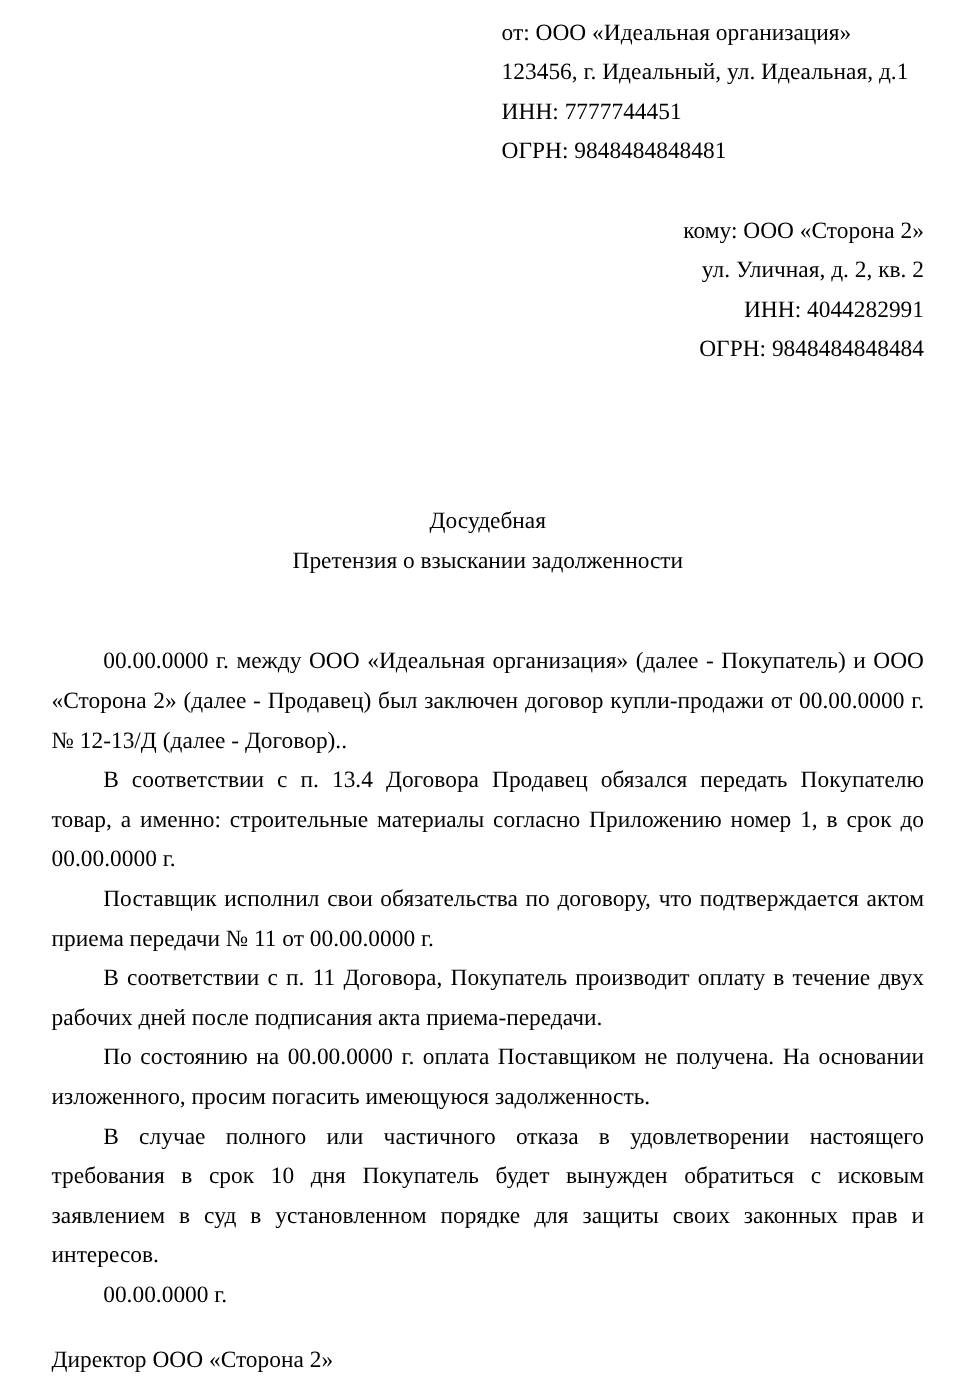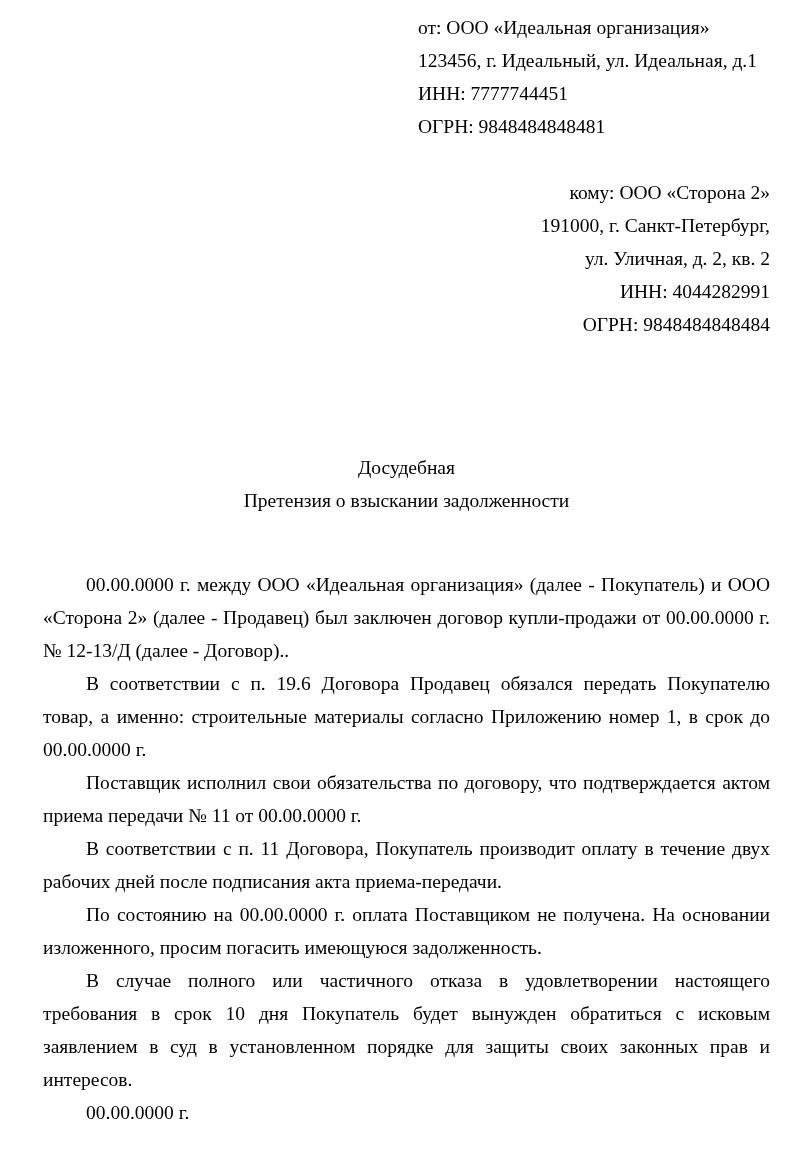--- a/index.html
+++ b/index.html
@@ -40,34 +40,33 @@
 
   <div class="addr-block sender">
     <div>от: ООО «Идеальная организация»</div>
     <div>123456, г. Идеальный, ул. Идеальная, д.1</div>
     <div>ИНН: 7777744451</div>
     <div>ОГРН: 9848484848481</div>
   </div>
 
   <div class="addr-block recipient">
     <div>кому: ООО «Сторона 2»</div>
-    <div>191000, г. Санкт-Петербург,</div>
     <div>ул. Уличная, д. 2, кв. 2</div>
     <div>ИНН: 4044282991</div>
     <div>ОГРН: 9848484848484</div>
   </div>
 
   <div class="title-block">
     <div>Досудебная</div>
     <div>Претензия о взыскании задолженности</div>
   </div>
 
   <div class="body-block">
     <p>00.00.0000 г. между ООО «Идеальная организация» (далее - Покупатель) и ООО «Сторона 2» (далее - Продавец) был заключен договор купли-продажи от 00.00.0000 г. № 12-13/Д (далее - Договор)..</p>
-    <p>В соответствии с п. 19.6 Договора Продавец обязался передать Покупателю товар, а именно: строительные материалы согласно Приложению номер 1, в срок до 00.00.0000 г.</p>
+    <p>В соответствии с п. 13.4 Договора Продавец обязался передать Покупателю товар, а именно: строительные материалы согласно Приложению номер 1, в срок до 00.00.0000 г.</p>
     <p>Поставщик исполнил свои обязательства по договору, что подтверждается актом приема передачи № 11 от 00.00.0000 г.</p>
     <p>В соответствии с п. 11 Договора, Покупатель производит оплату в течение двух рабочих дней после подписания акта приема-передачи.</p>
     <p>По состоянию на 00.00.0000 г. оплата Поставщиком не получена. На основании изложенного, просим погасить имеющуюся задолженность.</p>
     <p>В случае полного или частичного отказа в удовлетворении настоящего требования в срок 10 дня Покупатель будет вынужден обратиться с исковым заявлением в суд в установленном порядке для защиты своих законных прав и интересов.</p>
     <p class="date-line">00.00.0000 г.</p>
   </div>
 
   <div class="sig-block">
     <div>Директор ООО «Сторона 2»</div>
     <div>

